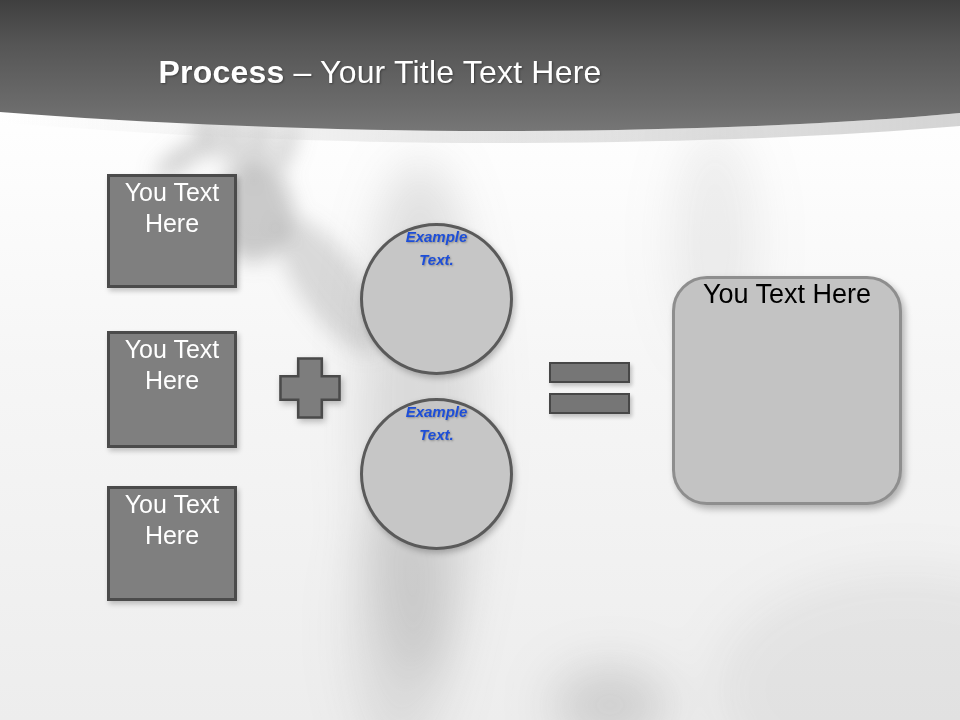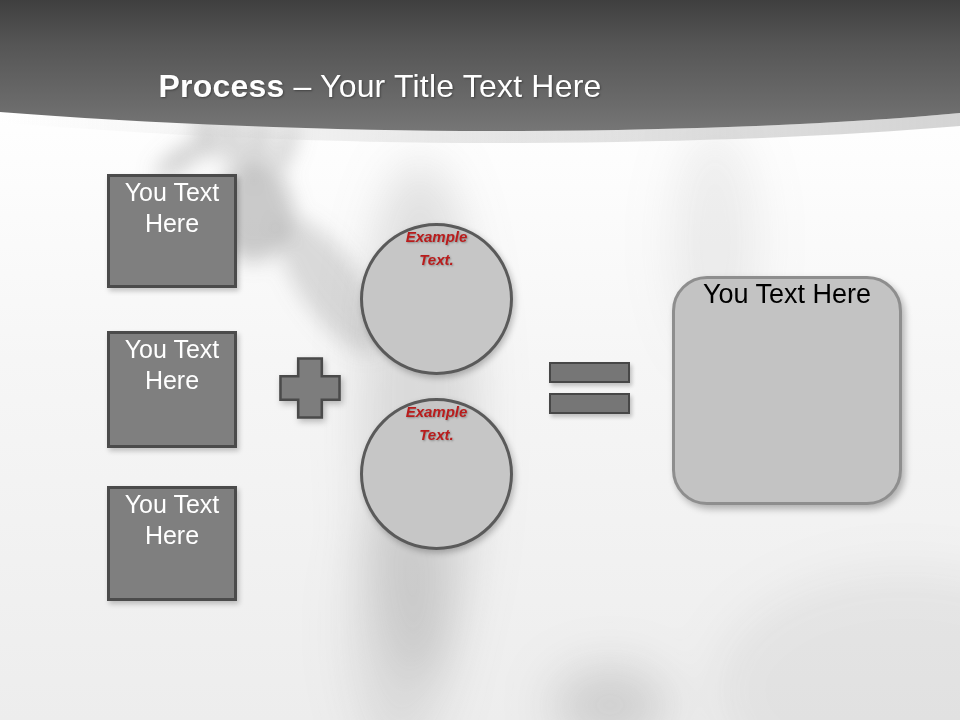--- a/index.html
+++ b/index.html
@@ -14,21 +14,20 @@
   
   .bg-figure{position:absolute;left:0;top:0;z-index:1;pointer-events:none;}
 
   
   .header-svg{position:absolute;left:0;top:0;z-index:2;}
   .slide-title{
     position:absolute;left:0;top:52px;width:760px;z-index:3;
     text-align:center;color:#ffffff;font-size:32px;line-height:40px;
     text-shadow:1px 1px 2px rgba(0,0,0,0.35);
     letter-spacing:0.2px;
-    margin-top:14px;
   }
   .slide-title .t-bold{font-weight:bold;}
   .slide-title .t-rest{font-weight:normal;}
 
   
   .shape{position:absolute;z-index:4;box-sizing:border-box;display:flex;align-items:flex-start;justify-content:center;text-align:center;}
 
   .input-box{
     width:130px;left:107px;
     background:#7f7f7f;border:3px solid #4b4b4b;
@@ -40,21 +39,21 @@
   #box2{top:331px;height:117px;}
   #box3{top:486px;height:115px;}
 
   .plus-wrap{left:279px;top:357px;width:62px;height:62px;z-index:4;position:absolute;}
   .plus-wrap svg{filter:drop-shadow(2px 3px 3px rgba(0,0,0,0.25));}
 
   .circle{
     left:360px;width:153px;height:152px;border-radius:50%;
     background:#c6c6c6;border:3px solid #5a5a5a;
     box-shadow:2px 3px 6px rgba(0,0,0,0.25);
-    color:#b91c1c;font-size:15px;font-weight:bold;font-style:italic;line-height:1.5;
+    color:#1d4ed8;font-size:15px;font-weight:bold;font-style:italic;line-height:1.5;
     text-shadow:1px 1px 2px rgba(0,0,0,0.3);
   }
   #circle1{top:223px;}
   #circle2{top:398px;}
   .circle .lbl{width:92px;}
 
   .equals-wrap{position:absolute;left:549px;top:362px;width:81px;height:52px;z-index:4;}
   .equals-bar{
     position:absolute;left:0;width:81px;height:21px;box-sizing:border-box;
     background:#767676;border:2.5px solid #474747;

